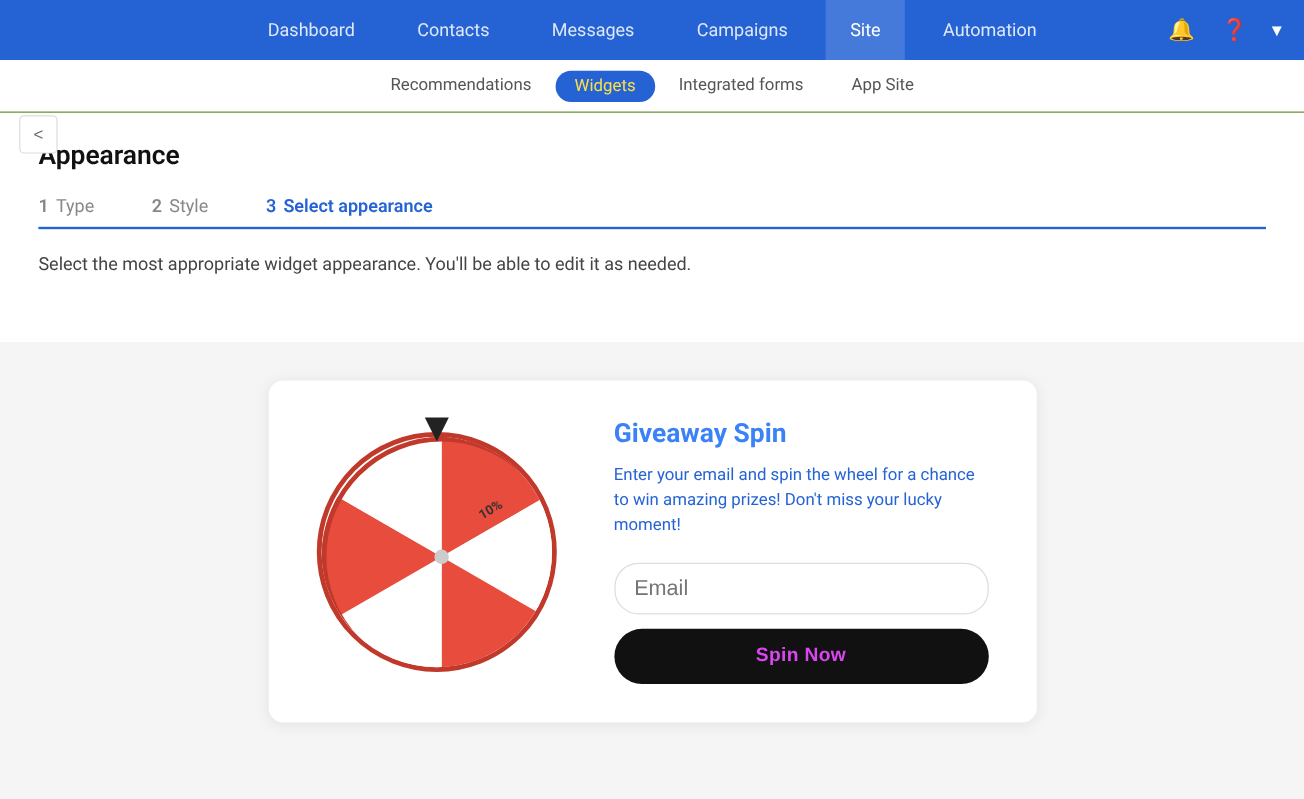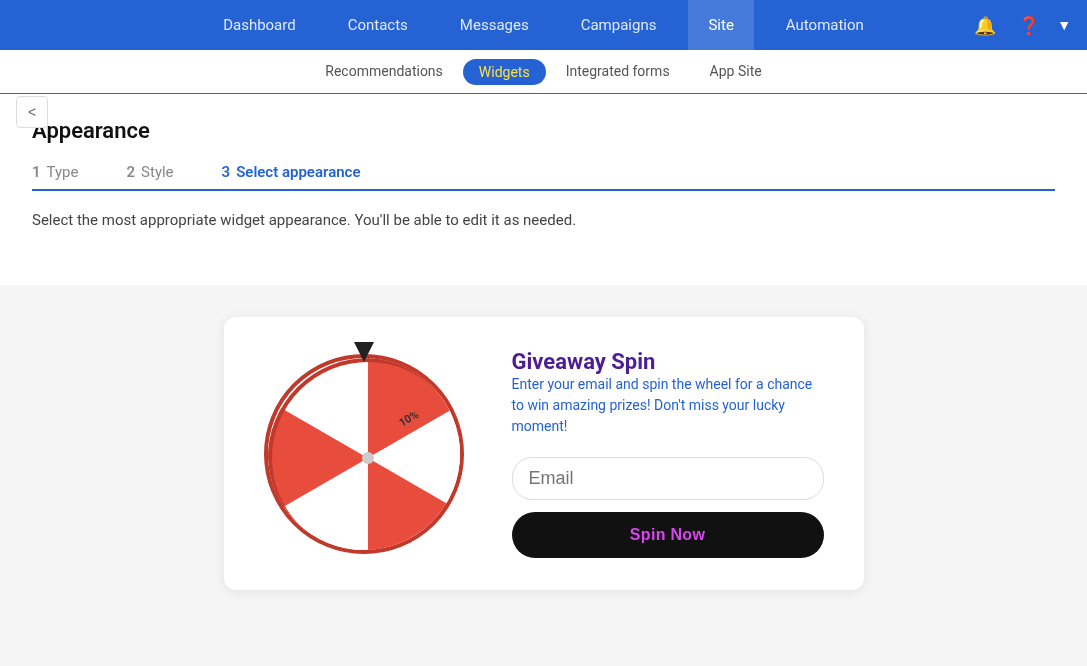--- a/index.html
+++ b/index.html
@@ -199,21 +199,22 @@
       z-index: 10;
     }
 
     
     .spin-info {
       flex: 1;
     }
     .spin-title {
       font-size: 22px;
       font-weight: 700;
-      color: #4c1d95;
+      color: #3b82f6;
+      margin-bottom: 12px;
     }
     .spin-desc {
       font-size: 14px;
       color: #2563d4;
       margin-bottom: 20px;
       line-height: 1.5;
     }
     .email-input {
       width: 100%;
       border: 1px solid #ddd;

